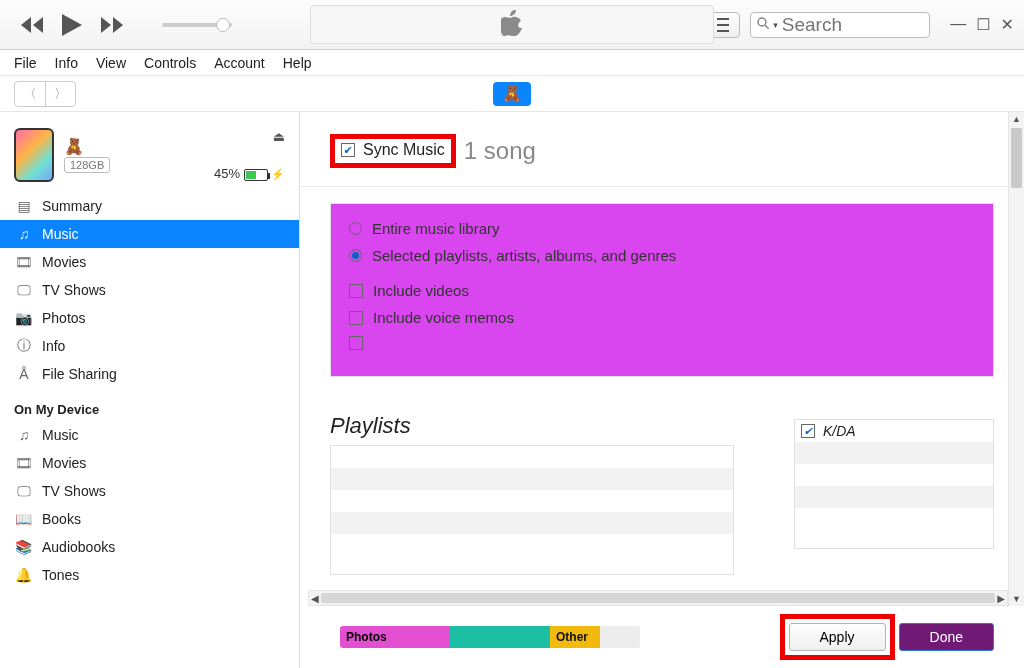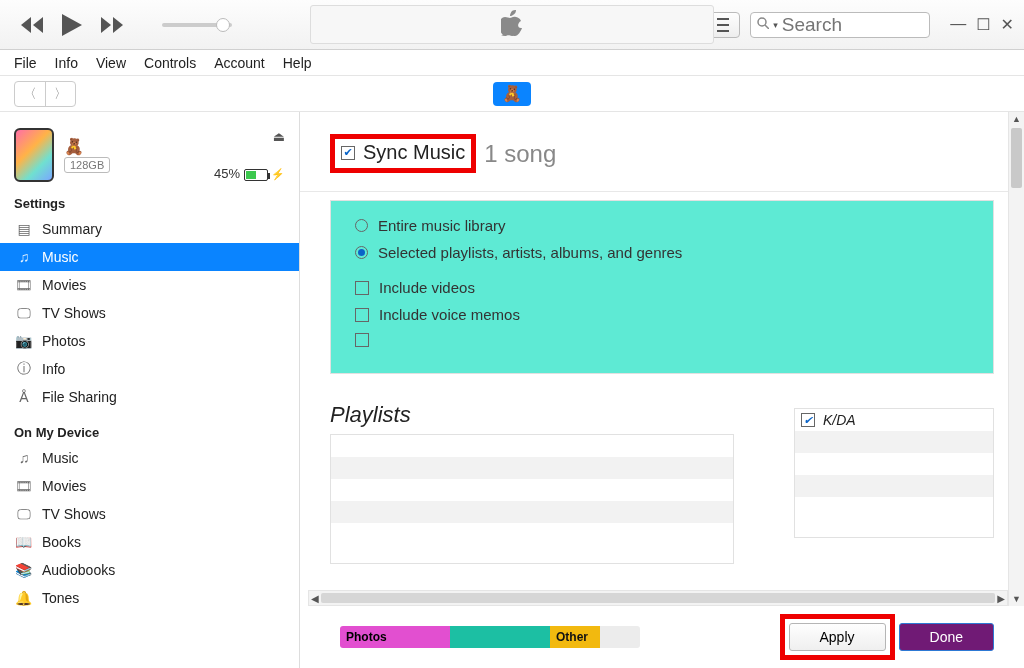--- a/index.html
+++ b/index.html
@@ -51,26 +51,26 @@
   .sb-item.active { background:#0a84ff; color:#fff; }
   .sb-icon { width:20px; color:#666; display:flex; align-items:center; justify-content:center;}
   .sb-item.active .sb-icon { color: rgba(255,255,255,0.9); }
 
   
   .main { flex:1; position:relative; overflow:hidden; }
   .main-inner { position:absolute; inset:0; overflow:hidden; }
   .sync-header { padding:22px 30px 18px 30px; border-bottom:1px solid #e8e8e8; display:flex; align-items:center; gap:10px;}
   .red-hl { border:5px solid #e00; padding:2px 6px 4px 6px; display:inline-flex; align-items:center; gap:8px;}
   .red-hl-apply { border:5px solid #e00; padding:4px; display:inline-block;}
-  .sync-title { font-size:20px; font-weight:400; }
+  .sync-title { font-size:16px; font-weight:400; }
   .song-count { font-size:24px; color:#888; margin-left:-2px;}
   .checkbox { width:14px; height:14px; border:1px solid #666; display:inline-flex; align-items:center; justify-content:center; font-size:11px; color:#0a64c8;}
   .radio { width:13px; height:13px; border:1px solid #666; border-radius:50%; display:inline-flex; align-items:center; justify-content:center;}
   .radio.sel::after { content:''; width:7px; height:7px; background:#0a64c8; border-radius:50%;}
-  .options-box { margin:8px 30px; border:1px solid #e1e1e1; background:#5eead4; padding:16px 24px; font-size:15px; color:#333;}
+  .options-box { margin:16px 30px; border:1px solid #e1e1e1; background:#d946ef; padding:16px 18px; font-size:15px; color:#333;}
   .opt-row { display:flex; align-items:center; gap:10px; margin-bottom:10px;}
   .opt-group2 { margin-top:18px; }
 
   .list-headers { display:flex; padding:20px 30px 6px 30px; gap:60px; font-size:22px;font-style:italic;}
   .listcol { flex:1;}
   .listcol.art { flex:0 0 200px;}
   .listbox { border:1px solid #e1e1e1; height:130px; margin-top:6px; font-size:14px;}
   .listbox .stripe { height:22px; }
   .listbox .stripe:nth-child(even){ background:#f2f2f2;}
   .art-row { display:flex; align-items:center; gap:8px; padding:2px 6px;}
@@ -188,21 +188,20 @@
           <span class="eject">⏏</span>
           <span>
             <span>45%</span>
             <span class="battery"><span class="battery-fill"></span></span>
             <span style="font-size:11px;">⚡</span>
           </span>
         </div>
       </div>
     </div>
 
-    <div class="section-title">Settings</div>
     <div class="sb-item">
         <span class="sb-icon">▤</span>
         <span>Summary</span>
       </div>
     <div class="sb-item active">
         <span class="sb-icon">♫</span>
         <span>Music</span>
       </div>
     <div class="sb-item">
         <span class="sb-icon">🎞</span>

